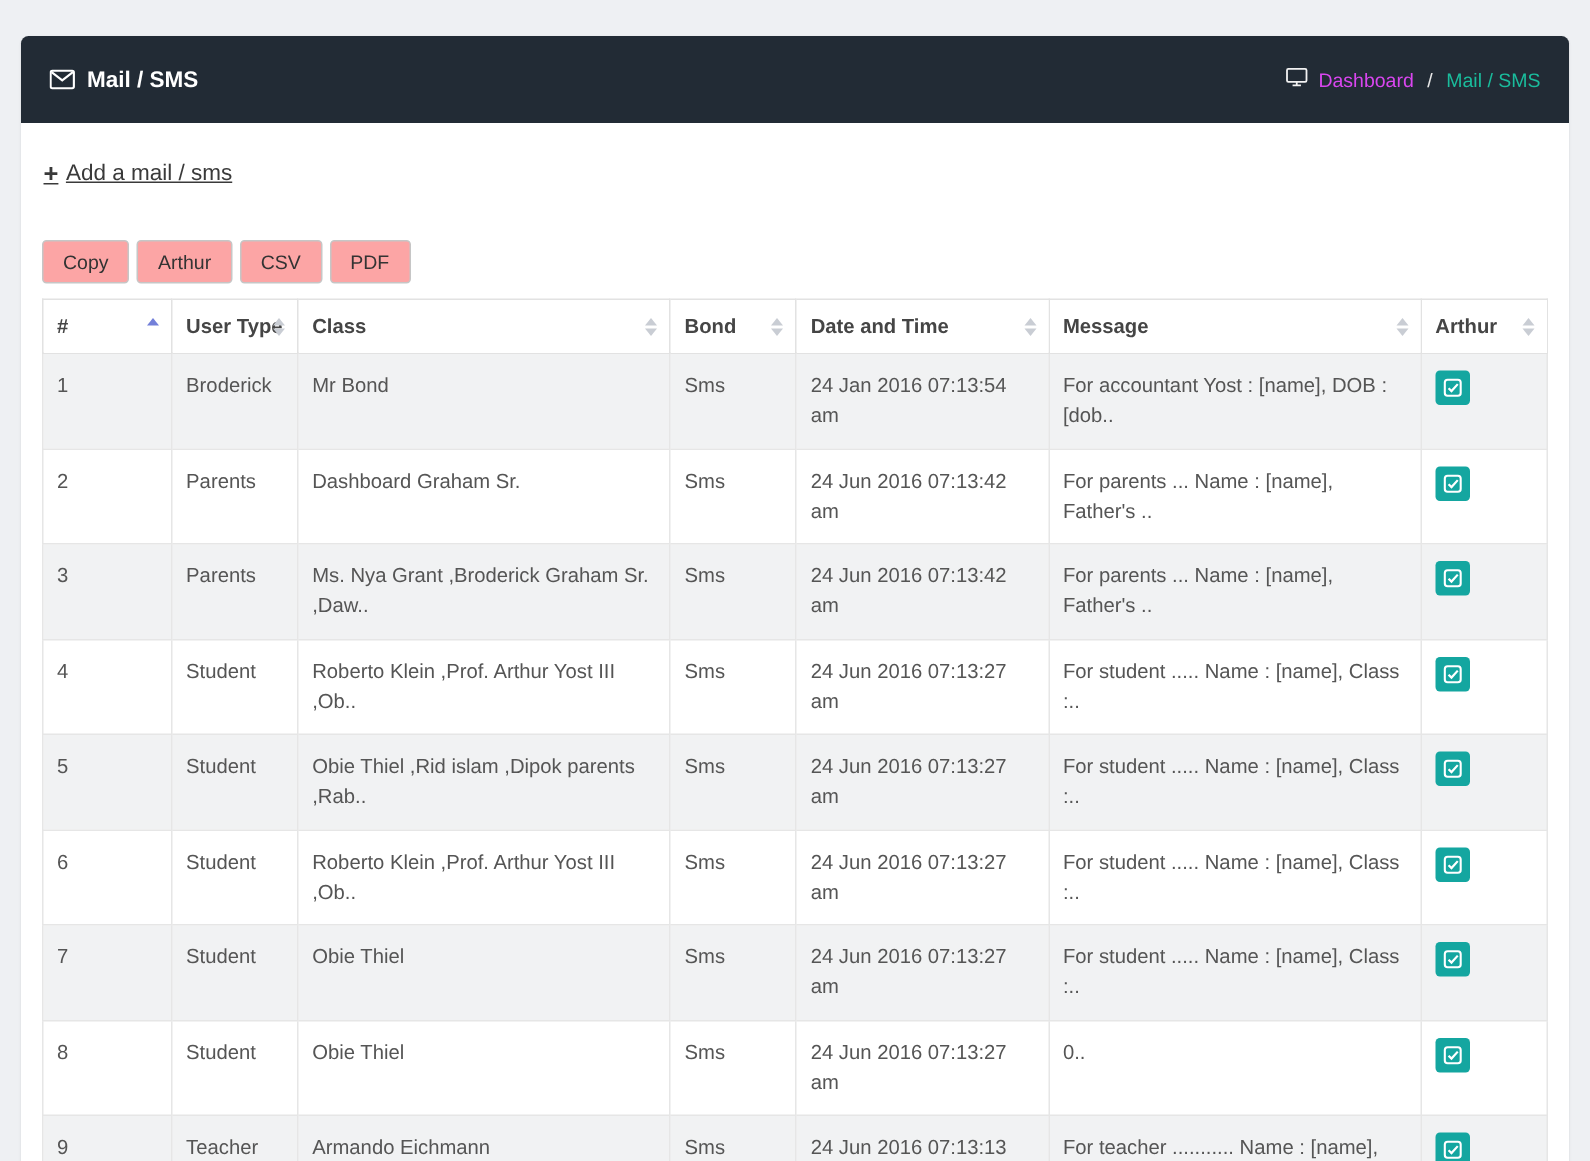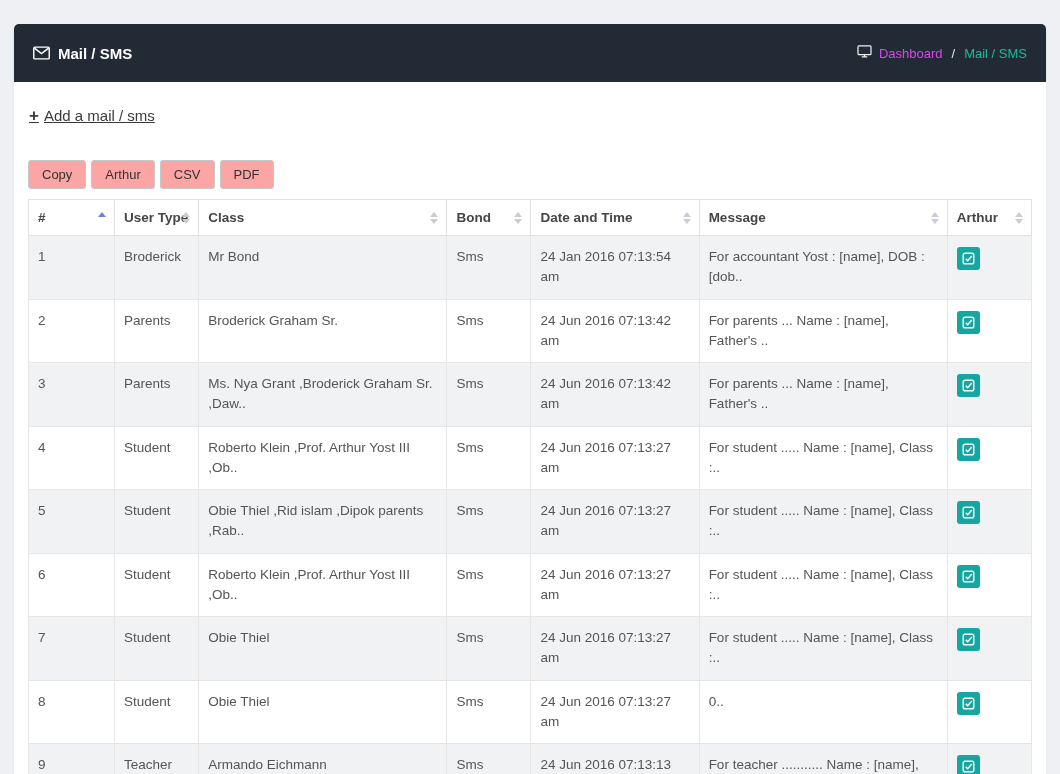--- a/index.html
+++ b/index.html
@@ -178,21 +178,21 @@
                   <svg width="13" height="13" viewBox="0 0 14 14" fill="none">
                     <rect x="1.3" y="1.3" width="11.4" height="11.4" rx="2" stroke="#ffffff" stroke-width="1.5"></rect>
                     <path d="M4 7.3l2.1 2.1L10.6 4.4" stroke="#ffffff" stroke-width="1.6" fill="none"></path>
                   </svg>
                 </span>
               </button></td>
           </tr>
           <tr>
             <td>2</td>
             <td>Parents</td>
-            <td>Broderick Graham Sr.</td>
+            <td>Dashboard Graham Sr.</td>
             <td>Sms</td>
             <td>24 Jun 2016 07:13:42 am</td>
             <td>For parents ... Name : [name], Father's ..</td>
             <td><button class="action-btn">
                 <span style="display:flex">
                   <svg width="13" height="13" viewBox="0 0 14 14" fill="none">
                     <rect x="1.3" y="1.3" width="11.4" height="11.4" rx="2" stroke="#ffffff" stroke-width="1.5"></rect>
                     <path d="M4 7.3l2.1 2.1L10.6 4.4" stroke="#ffffff" stroke-width="1.6" fill="none"></path>
                   </svg>
                 </span>

